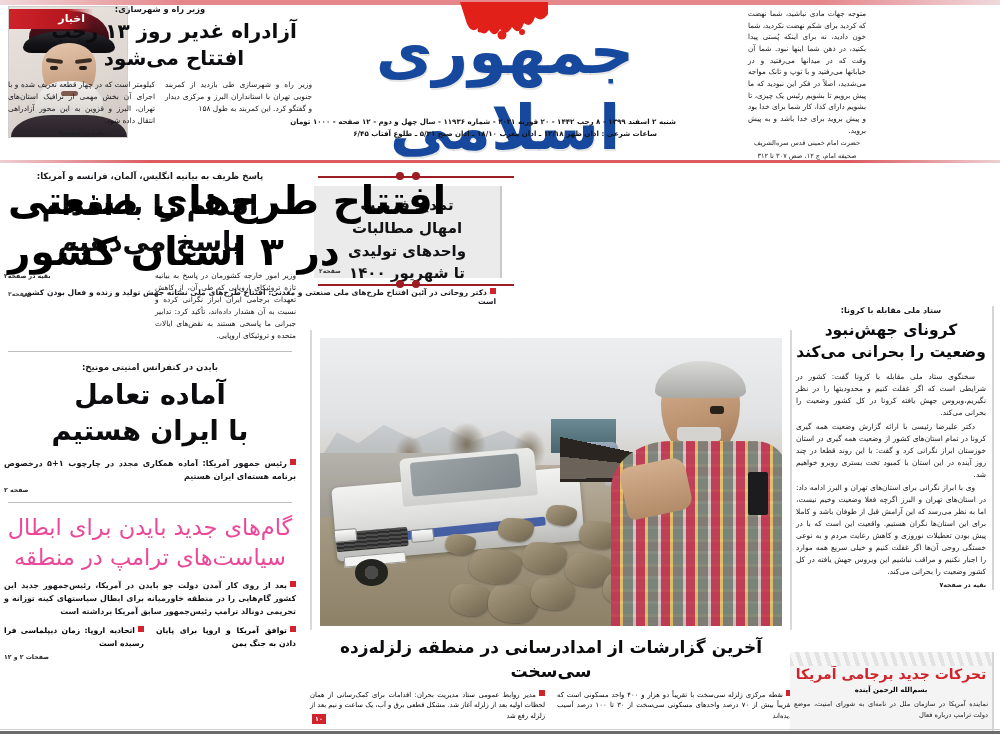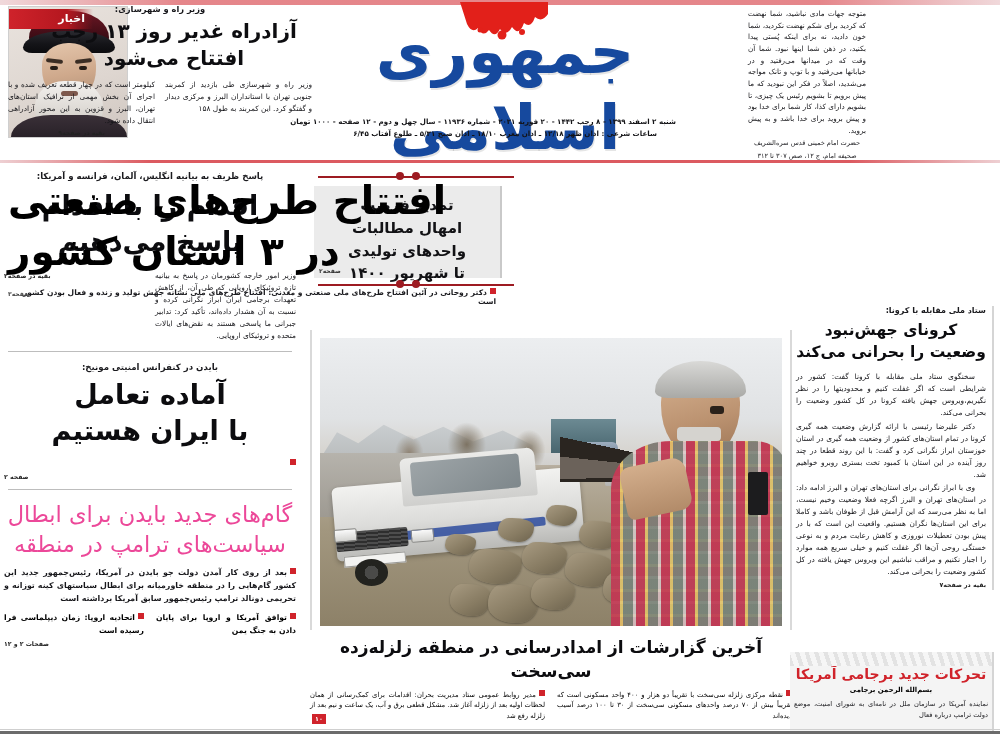--- a/index.html
+++ b/index.html
@@ -453,21 +453,21 @@
   }
 
   
   .colR {
     right: 6px; top: 306px; width: 198px;
     border-right: 2px solid #d5d5d5;
     padding-right: 6px;
   }
   .r-kicker {
     font-size: 8px; font-weight: bold; color: #1a1a1e;
-    text-align: right;
+    text-align: center;
   }
   .r-head {
     font-size: 15.5px; font-weight: bold; color: #0c0c0f;
     text-align: center; line-height: 1.44; margin-top: 4px;
     direction: rtl;
   }
   .r-body { margin-top: 7px; }
   .r-body p { margin-bottom: 2px; text-indent: 11px; }
 
   
@@ -580,21 +580,21 @@
       </div>
     </div>
 
     <div class="hr-thin"></div>
 
     <div>
       <div class="l-kicker">بایدن در کنفرانس امنیتی مونیخ:</div>
       <div class="l-head2">آماده تعامل</div>
       <div class="l-head2" style="margin-top:0">با ایران هستیم</div>
       <div class="l-sub">
-        <span class="bullet-sq"></span>
+        <span class="bullet-sq"></span><span>رئیس جمهور آمریکا: آماده همکاری مجدد در چارچوب ۱+۵ درخصوص برنامه هسته‌ای ایران هستیم</span>
       </div>
       <div class="jump" style="text-align:left;margin-top:3px">صفحه ۲</div>
     </div>
 
     <div class="hr-thin"></div>
 
     <div>
       <div class="l-head3">گام‌های جدید بایدن برای ابطال</div>
       <div class="l-head3">سیاست‌های ترامپ در منطقه</div>
       <div class="l-sub" style="font-size:7.9px">
@@ -727,20 +727,20 @@
       <p>سخنگوی ستاد ملی مقابله با کرونا گفت: کشور در شرایطی است که اگر غفلت کنیم و محدودیتها را در نظر نگیریم،ویروس جهش یافته کرونا در کل کشور وضعیت را بحرانی می‌کند.</p>
       <p>دکتر علیرضا رئیسی با ارائه گزارش وضعیت همه گیری کرونا در تمام استان‌های کشور از وضعیت همه گیری در استان خوزستان ابراز نگرانی کرد و گفت: با این روند قطعا در چند روز آینده در این استان با کمبود تخت بستری روبرو خواهیم شد.</p>
       <p>وی با ابراز نگرانی برای استان‌های تهران و البرز ادامه داد: در استان‌های تهران و البرز اگرچه فعلا وضعیت وخیم نیست، اما به نظر می‌رسد که این آرامش قبل از طوفان باشد و کاملا برای این استان‌ها نگران هستیم. واقعیت این است که با در پیش بودن تعطیلات نوروزی و کاهش رعایت مردم و به نوعی خستگی روحی آن‌ها اگر غفلت کنیم و خیلی سریع همه موارد را اجبار نکنیم و مراقب نباشیم این ویروس جهش یافته در کل کشور وضعیت را بحرانی می‌کند.</p>
       <div class="jump ctr">بقیه در صفحه۷</div>
     </div>
   </div>
 
   <div class="abs rbox">
     <div class="rbox-pat"></div>
     <div class="rbox-h">تحرکات جدید برجامی آمریکا</div>
-    <div class="rbox-bs">بسم‌الله الرحمن برجامی</div>
+    <div class="rbox-bs">بسم‌الله الرحمن آینده</div>
     <div class="rbox-b">نماینده آمریکا در سازمان ملل در نامه‌ای به شورای امنیت، موضع دولت ترامپ درباره فعال</div>
   </div>
 
   <div class="abs botrule2"></div>
   <div class="abs botrule"></div>
 
 </div>
 
 </body></html>

